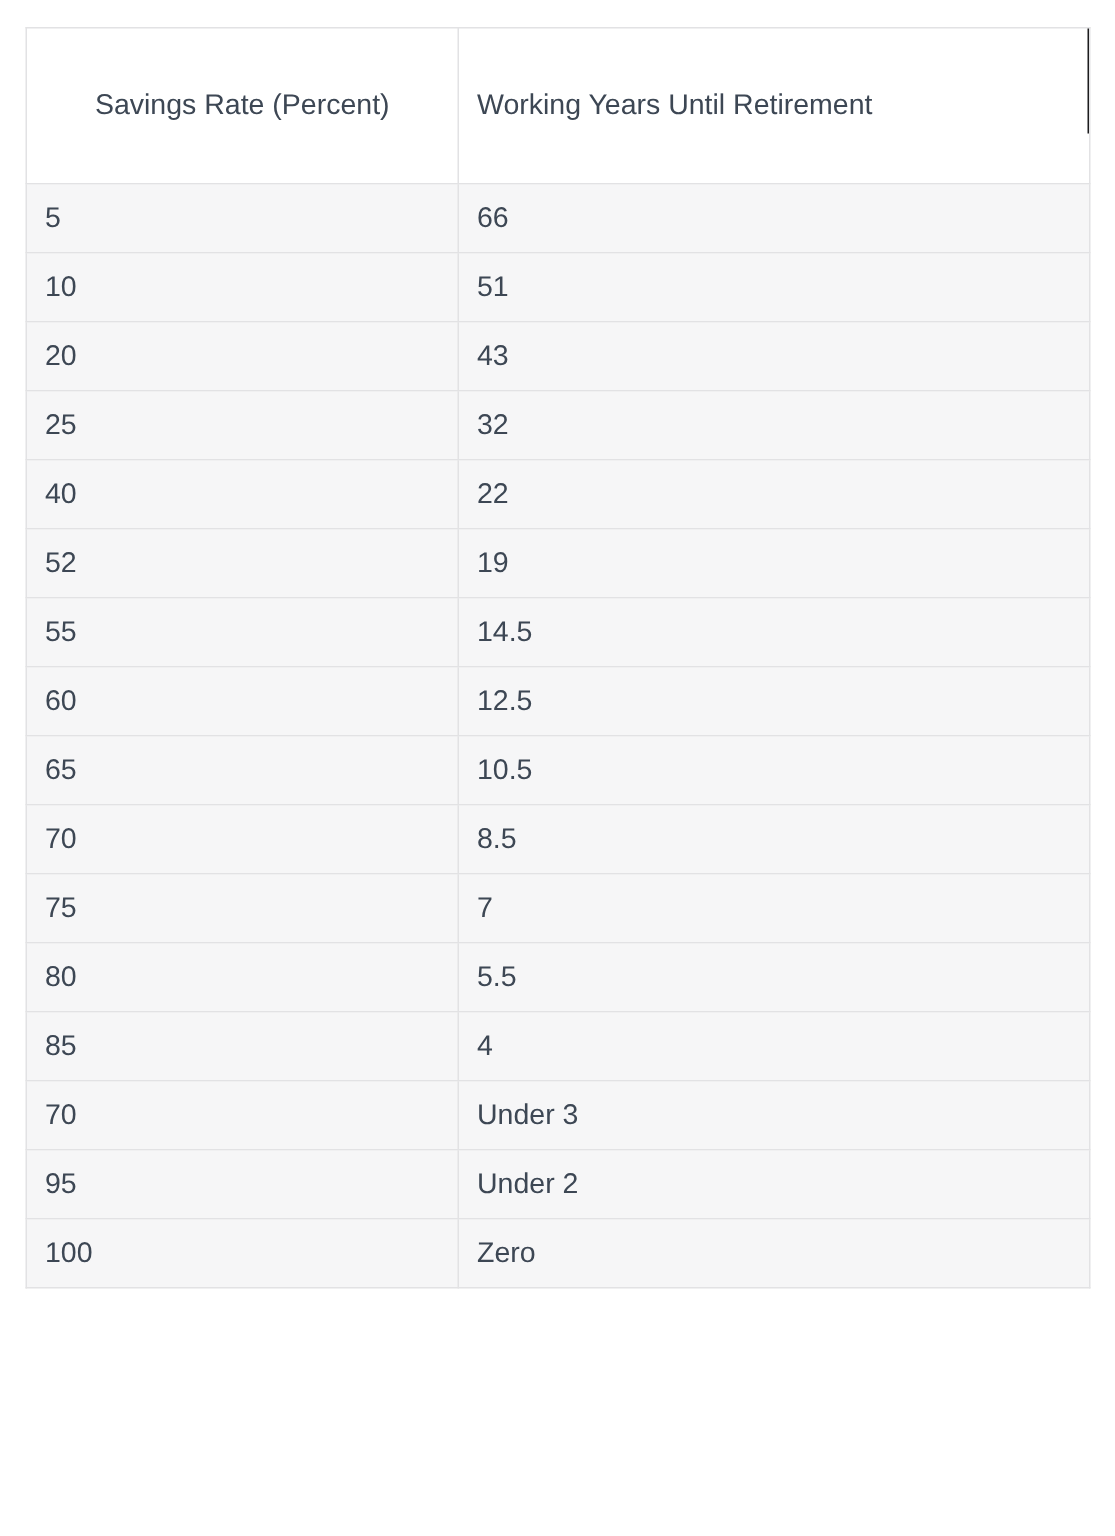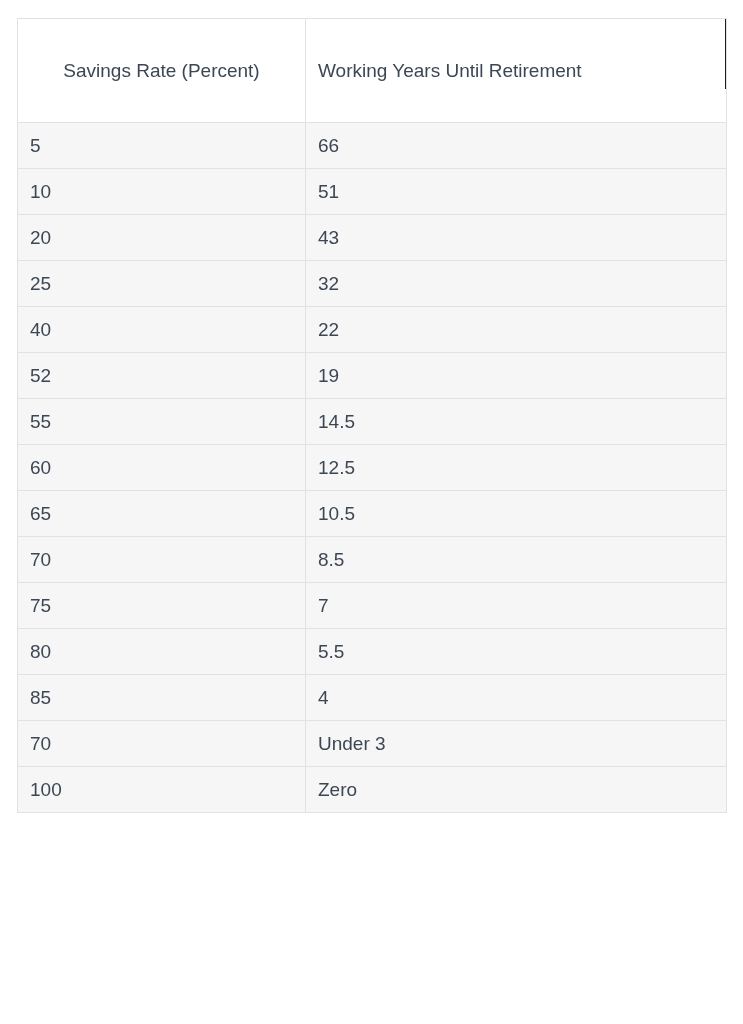--- a/index.html
+++ b/index.html
@@ -148,18 +148,22 @@
         </tr>
         <tr class="data-row">
           <td>85</td>
           <td>4</td>
         </tr>
         <tr class="data-row">
           <td>70</td>
           <td>Under 3</td>
         </tr>
         <tr class="data-row">
+          <td>95</td>
+          <td>Under 2</td>
+        </tr>
+        <tr class="data-row">
           <td>100</td>
           <td>Zero</td>
         </tr>
       </tbody>
   </table>
 </div>
 
 </body></html>

